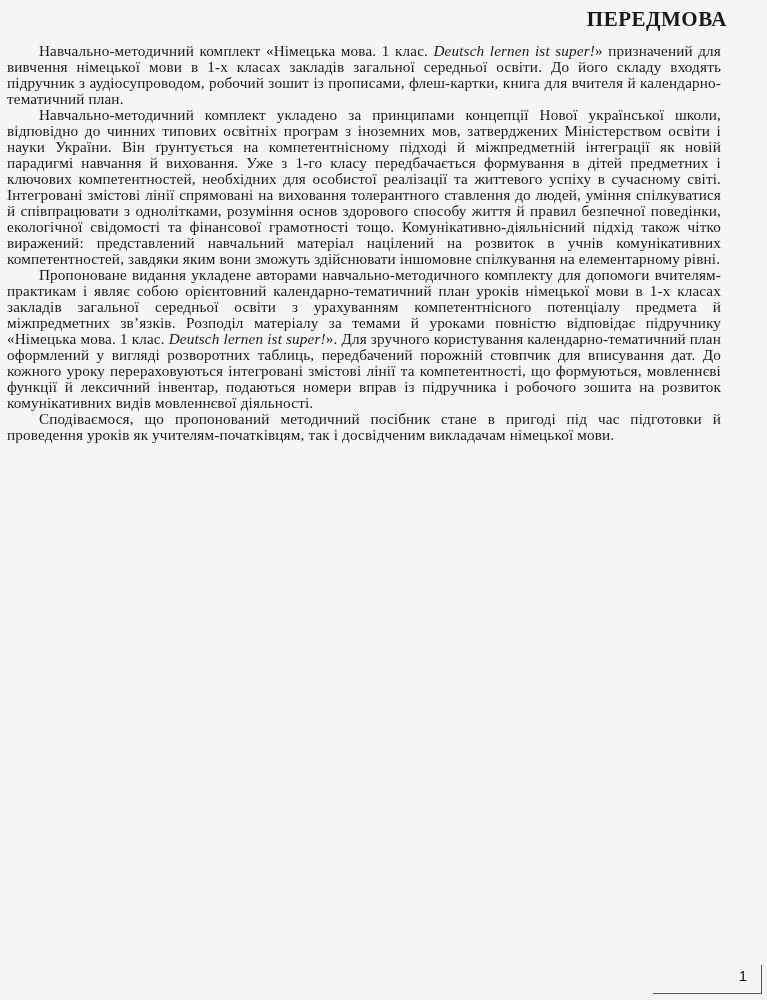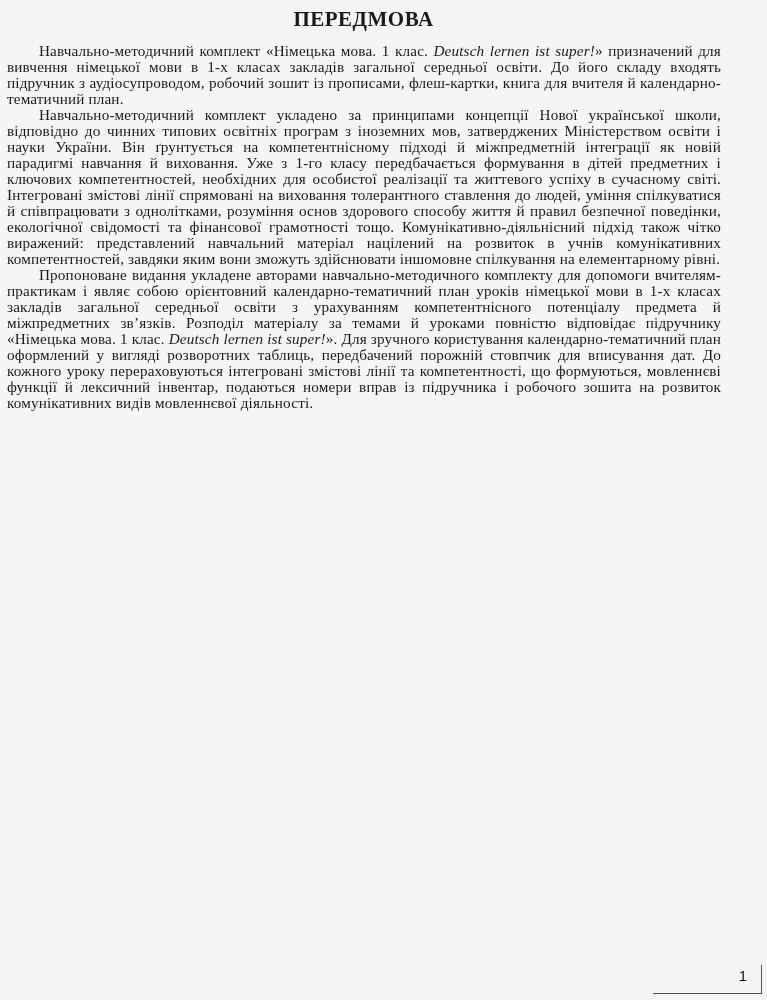--- a/index.html
+++ b/index.html
@@ -13,21 +13,21 @@
     position: relative;
     overflow: hidden;
     color: #1a1a1a;
     font-family: "DejaVu Serif", "Liberation Serif", serif;
   }
   .page-title {
     position: absolute;
     top: 7px;
     left: 0;
     width: 727px;
-    text-align: center;
+    text-align: right;
     font-family: "Liberation Serif", serif;
     font-size: 21px;
     font-weight: bold;
     letter-spacing: 0.5px;
     margin: 0;
   }
   .body-text {
     position: absolute;
     top: 43px;
     left: 7px;
@@ -65,17 +65,18 @@
 </style>
 </head>
 <body>
 
 <h1 class="page-title">ПЕРЕДМОВА</h1>
 
 <div class="body-text">
   <p><span>Навчально-методичний комплект «Німецька мова. 1 клас. </span><em>Deutsch lernen ist super!</em><span>» призначений для вивчення німецької мови в 1-х класах закладів загальної середньої освіти. До його складу входять підручник з аудіосупроводом, робочий зошит із прописами, флеш-картки, книга для вчителя й календарно-тематичний план.</span></p>
   <p><span>Навчально-методичний комплект укладено за принципами концепції Нової української школи, відповідно до чинних типових освітніх програм з іноземних мов, затверджених Міністерством освіти і науки України. Він ґрунтується на компетентнісному підході й міжпредметній інтеграції як новій парадигмі навчання й виховання. Уже з 1-го класу передбачається формування в дітей предметних і ключових компетентностей, необхідних для особистої реалізації та життевого успіху в сучасному світі. Інтегровані змістові лінії спрямовані на виховання толерантного ставлення до людей, уміння спілкуватися й співпрацювати з однолітками, розуміння основ здорового способу життя й правил безпечної поведінки, екологічної свідомості та фінансової грамотності тощо. Комунікативно-діяльнісний підхід також чітко виражений: представлений навчальний матеріал націлений на розвиток в учнів комунікативних компетентностей, завдяки яким вони зможуть здійснювати іншомовне спілкування на елементарному рівні.</span></p>
   <p><span>Пропоноване видання укладене авторами навчально-методичного комплекту для допомоги вчителям-практикам і являє собою орієнтовний календарно-тематичний план уроків німецької мови в 1-х класах закладів загальної середньої освіти з урахуванням компетентнісного потенціалу предмета й міжпредметних зв’язків. Розподіл матеріалу за темами й уроками повністю відповідає підручнику «Німецька мова. 1 клас. </span><em>Deutsch lernen ist super!</em><span>». Для зручного користування календарно-тематичний план оформлений у вигляді розворотних таблиць, передбачений порожній стовпчик для вписування дат. До кожного уроку перераховуються інтегровані змістові лінії та компетентності, що формуються, мовленнєві функції й лексичний інвентар, подаються номери вправ із підручника і робочого зошита на розвиток комунікативних видів мовленнєвої діяльності.</span></p>
+  <p><span>Сподіваємося, що пропонований методичний посібник стане в пригоді під час підготовки й проведення уроків як учителям-початківцям, так і досвідченим викладачам німецької мови.</span></p>
 </div>
 
 <div class="page-number-box">
   <span class="page-number">1</span>
 </div>
 
 </body></html>

